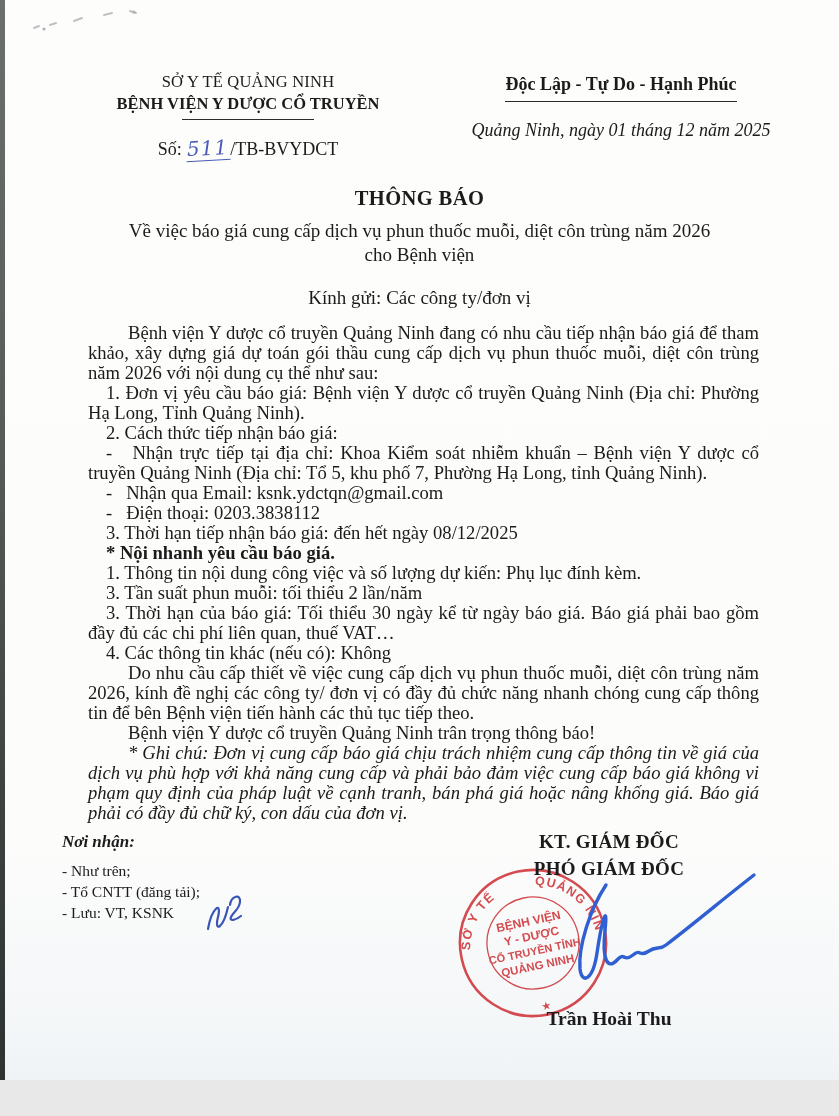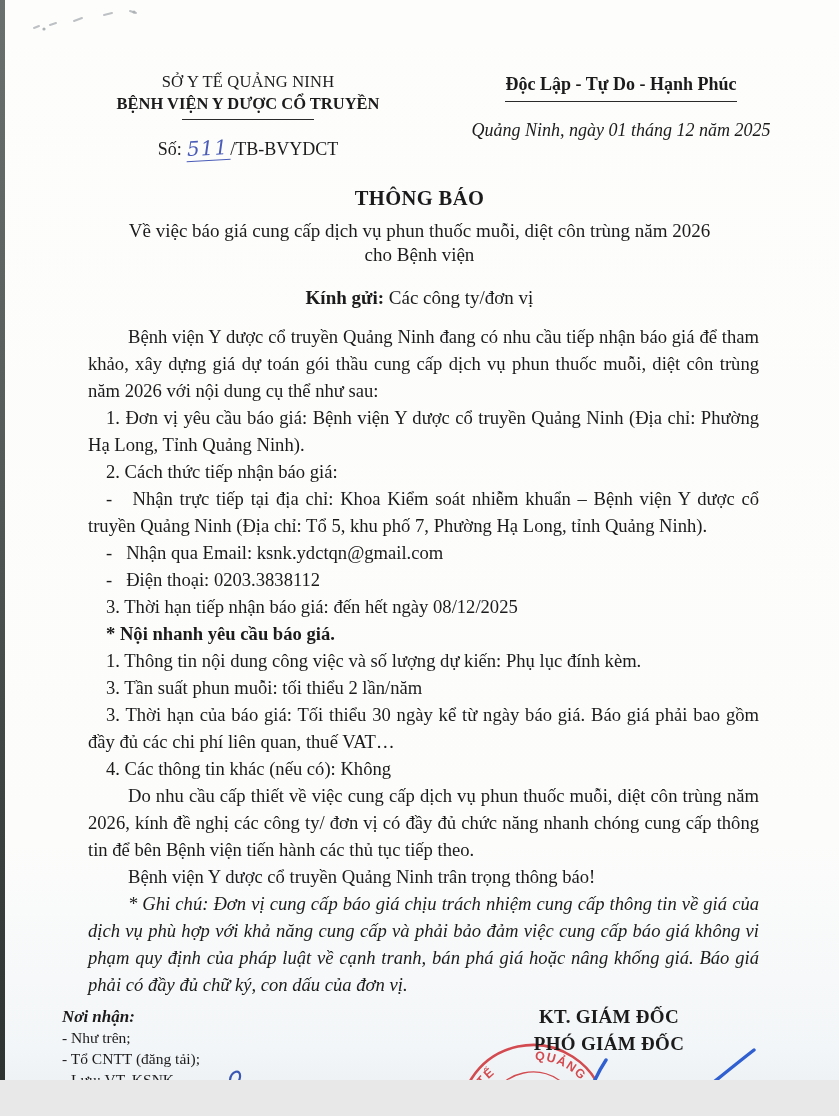--- a/index.html
+++ b/index.html
@@ -36,33 +36,33 @@
     display:inline-block; transform:rotate(-3deg);
     border-bottom:1.4px solid #4a5cb8; padding:0 2px 0 1px;
   }
   .dateline { margin-top:18px; font-size:18px; font-style:italic; }
 
   
   .title-block { text-align:center; margin-top:26px; }
   .doc-title { font-size:20.5px; font-weight:bold; letter-spacing:.4px; }
   .doc-subtitle { font-size:19px; margin:9px auto 0; max-width:660px; white-space:pre-line; line-height:24px; }
   .salutation { margin-top:20px; font-size:19px; }
-  .salutation .lbl { font-weight:bold; }
+  .salutation .lbl { font-weight:normal; }
 
   
-  .doc-body { padding:14px 80px 0 88px; font-size:18.6px; line-height:27px; text-align:justify; }
+  .doc-body { padding:14px 80px 0 88px; font-size:18.6px; line-height:20px; text-align:justify; }
   .para { text-indent:40px; margin:0; }
   .para.sm { text-indent:18px; }
   .para.bold { font-weight:bold; }
   .para.italic { font-style:italic; }
 
   
   .doc-footer { position:relative; display:flex; justify-content:space-between; padding:8px 60px 0 62px; }
   .recipients { font-size:15.5px; line-height:21px; position:relative; }
-  .recipients-title { font-size:17px; font-weight:bold; font-style:italic; margin-bottom:0; }
+  .recipients-title { font-size:17px; font-weight:bold; font-style:italic; margin-bottom:8px; }
   .squiggle { position:absolute; left:138px; top:58px; }
 
   .sig-block { position:relative; width:340px; text-align:center; }
   .sig-t1 { font-size:19px; font-weight:bold; letter-spacing:.3px; }
   .sig-t2 { font-size:19px; font-weight:bold; letter-spacing:.3px; margin-top:5px; position:relative; z-index:3; }
   .stamp-wrap { position:absolute; left:14px; top:32px; width:160px; height:160px;
                 transform:rotate(-12deg); opacity:.88; z-index:1; }
   .signature-svg { position:absolute; left:55px; top:28px; z-index:2; }
   .signer { position:relative; z-index:3; margin-top:128px; font-size:19.5px; font-weight:bold; }
 </style>

